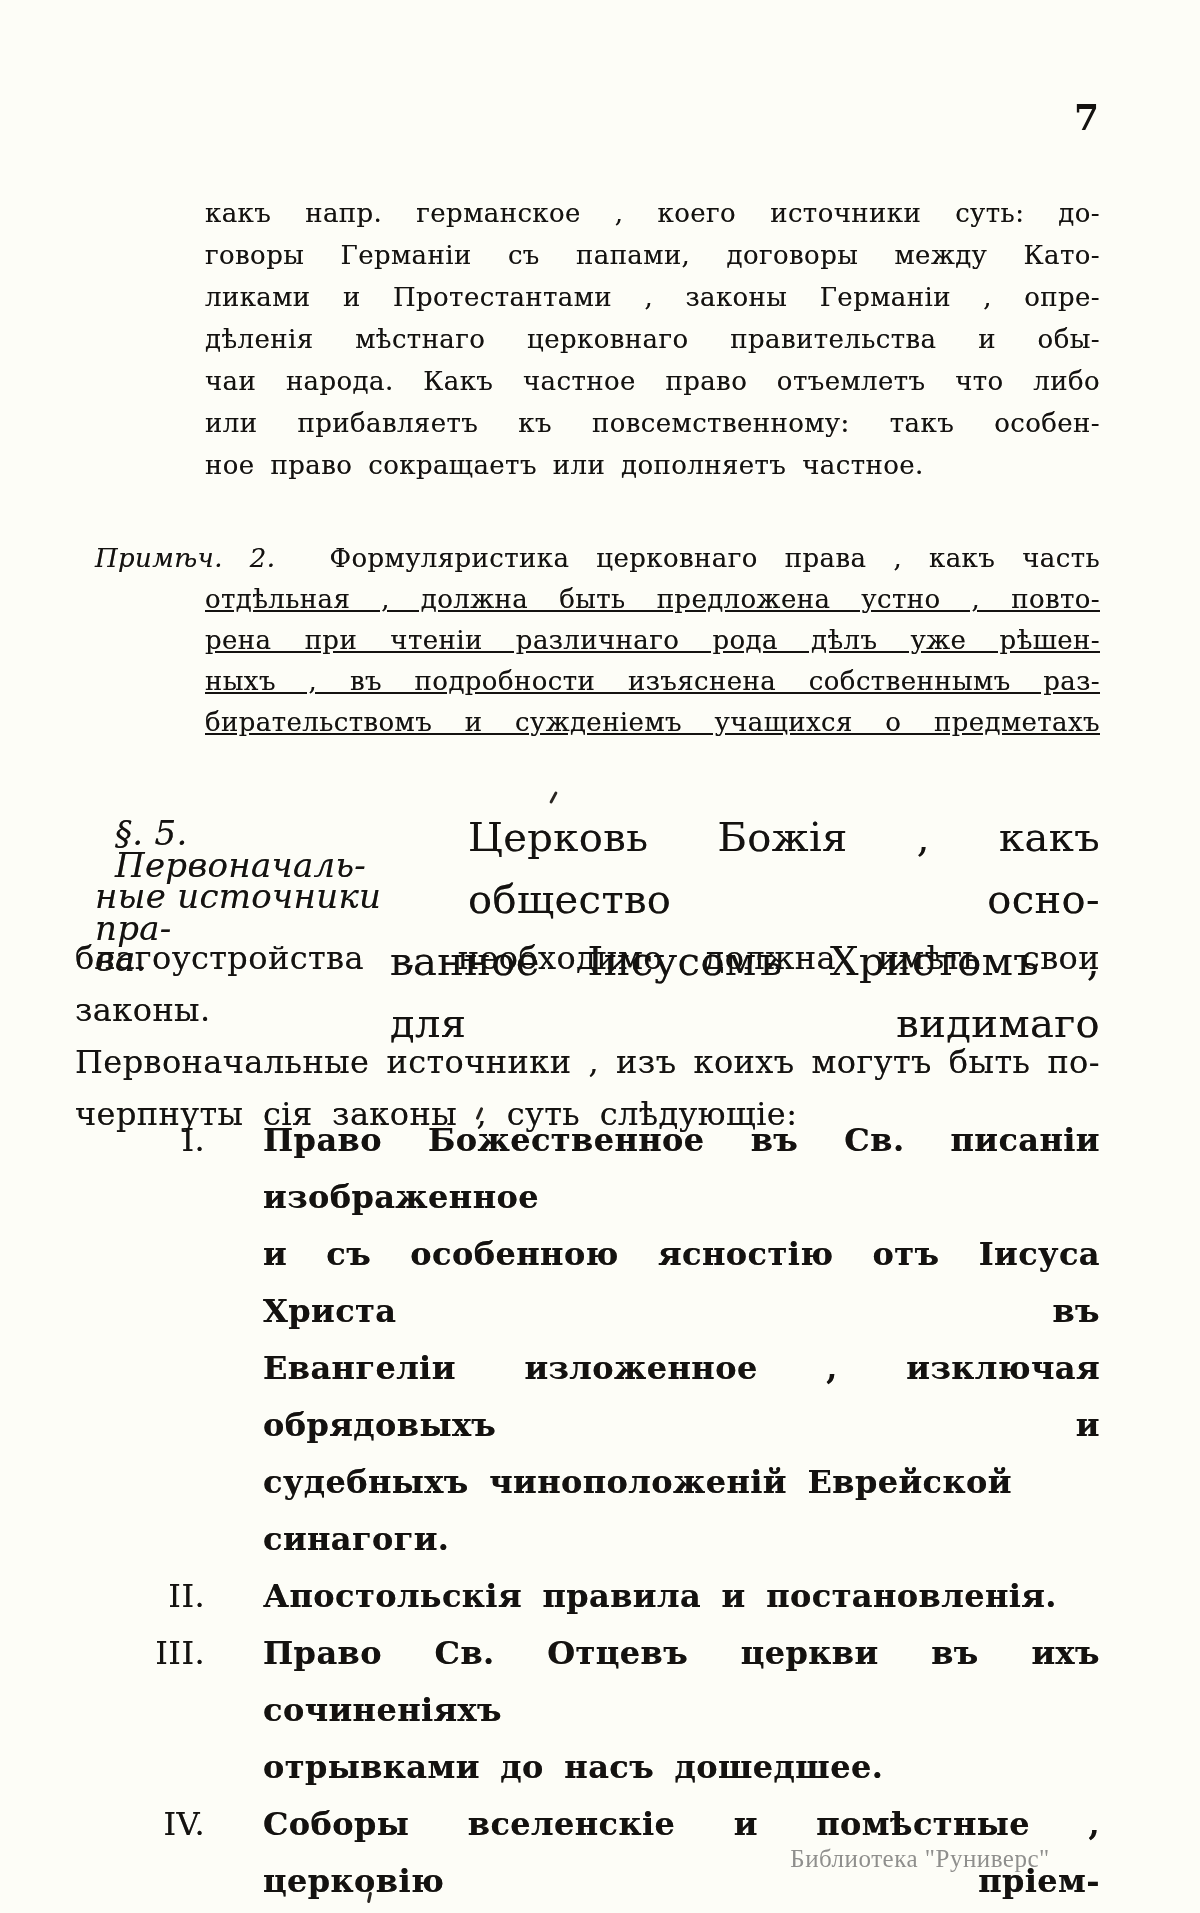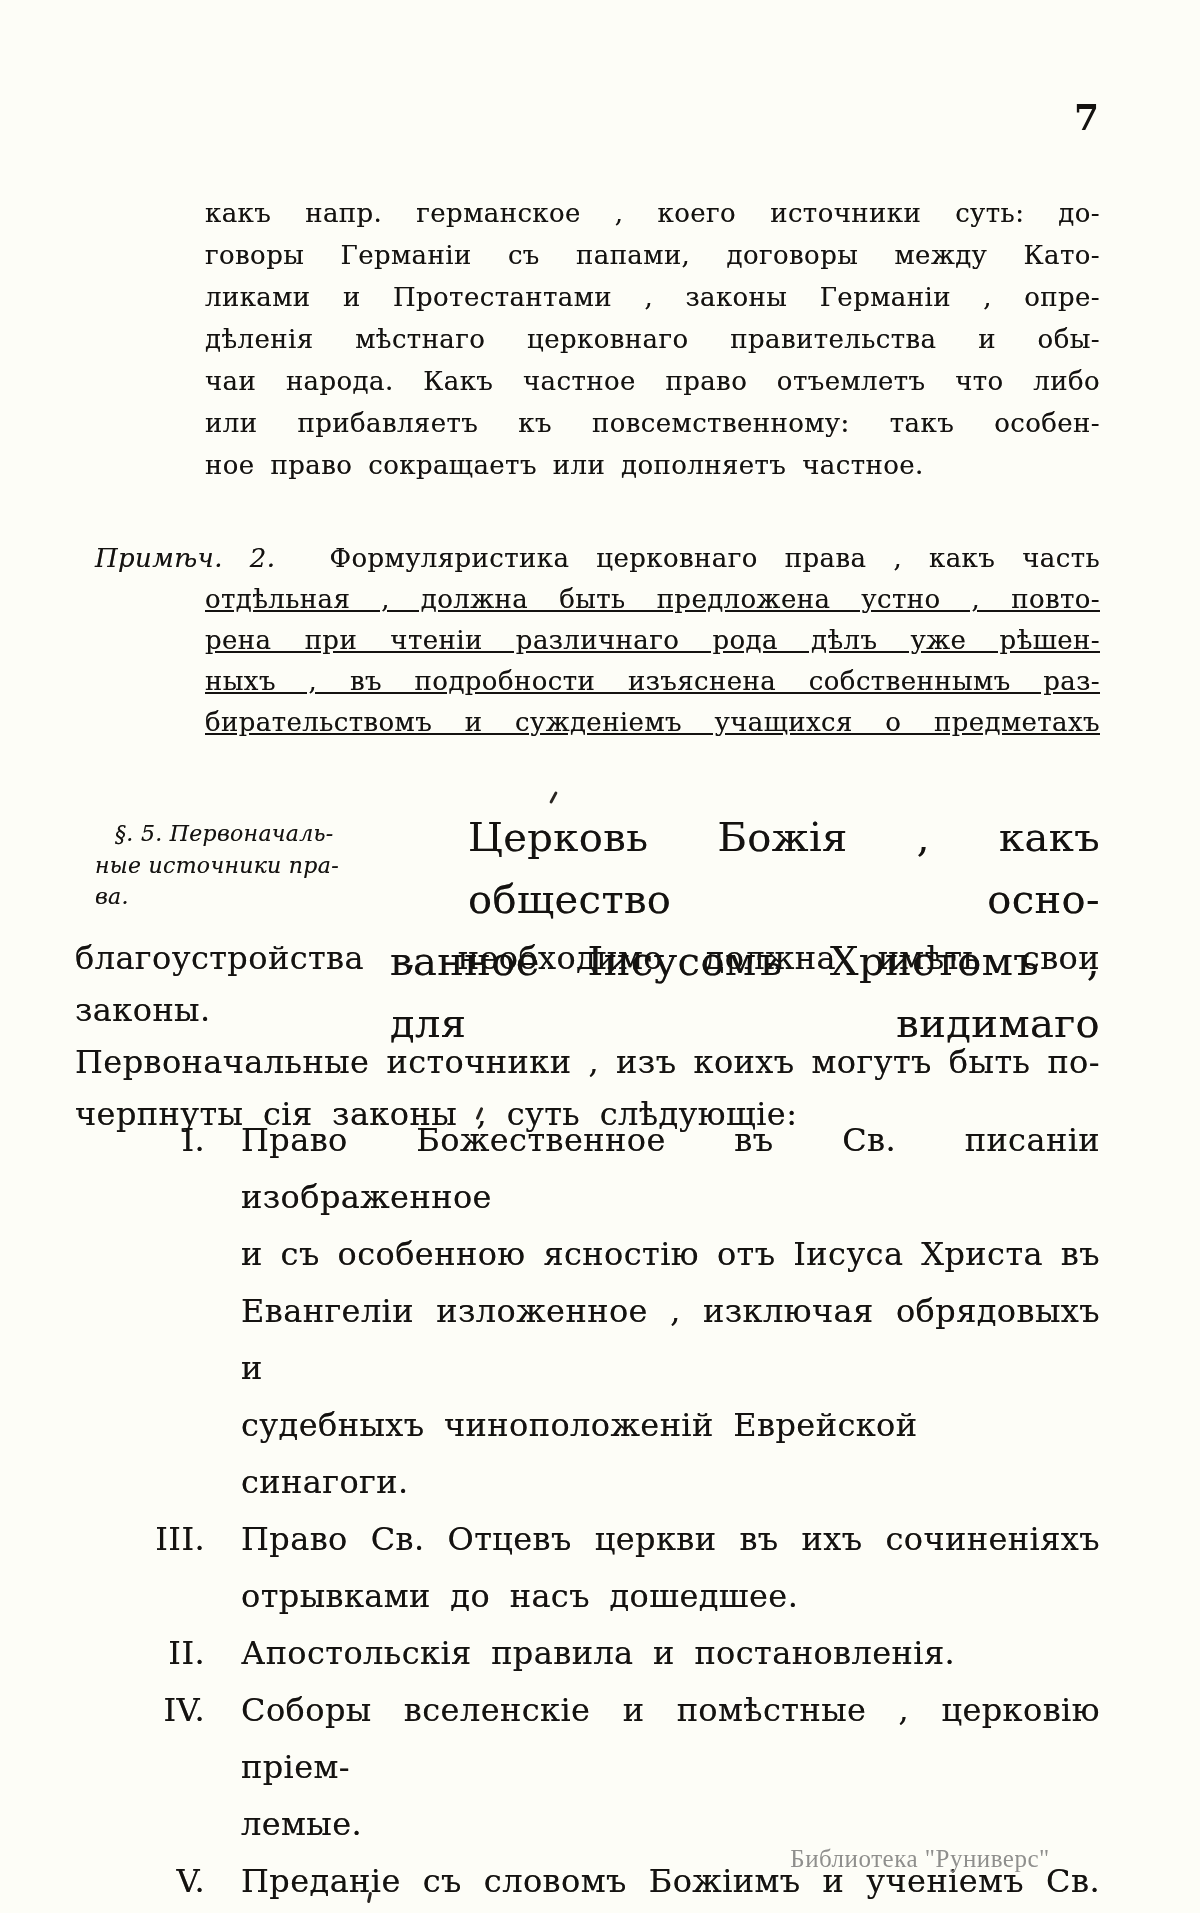--- a/index.html
+++ b/index.html
@@ -32,35 +32,35 @@
 
   .para1 { left: 205px; top: 192px; width: 895px; line-height: 42px; }
 
   .note  { left: 95px;  top: 538px; width: 1005px; line-height: 41px; }
   .note .hang { padding-left: 110px; text-decoration: underline; }
   .note .label { font-style: italic; }
 
   .margin-note {
     left: 95px; top: 818px; width: 288px;
     font-style: italic;
-    font-size: 22px; line-height: 31.5px;
+    font-size: 34px; line-height: 31.5px;
     letter-spacing: 0.3px;
     text-shadow: 0 0 0.5px rgba(20,18,16,0.55);
   }
   .margin-note .mline1 { padding-left: 20px; }
 
   .sec-indent { left: 390px; top: 806px; width: 710px; line-height: 62px; font-size: 40px; }
   .sec-indent .l1 { padding-left: 78px; }
 
   .sec-full { left: 75px; top: 932px; width: 1025px; line-height: 52px; font-size: 32px; }
 
   .list { left: 95px; top: 1112px; width: 1005px; font-size: 32px; line-height: 57px; }
   .litem { display: flex; align-items: flex-start; }
   .lnum  { flex: 0 0 110px; text-align: right; }
-  .ltext { flex: 1 1 auto; margin-left: 36px; min-width: 0; }
+  .ltext { flex: 1 1 auto; margin-left: 58px; min-width: 0; font-weight: bold; }
 
   .footer {
     left: 770px; top: 1845px; width: 300px;
     text-align: center;
     font-family: "Liberation Serif", serif;
     font-size: 25px;
     color: #8f8f8d;
     letter-spacing: 0.5px;
   }
   .speck {
@@ -121,31 +121,31 @@
       <div class="lnum">I.</div>
       <div class="ltext">
         <div class="jline">Право Божественное въ Св. писаніи изображенное</div>
         <div class="jline">и съ особенною ясностію отъ Іисуса Христа въ</div>
         <div class="jline">Евангеліи изложенное , изключая обрядовыхъ и</div>
         <div class="lline ws-med">судебныхъ чиноположеній Еврейской синагоги.</div>
       </div>
     </div>
 
     <div class="litem">
+      <div class="lnum">II.</div>
+      <div class="ltext">
+        <div class="lline ws-med">Апостольскія правила и постановленія.</div>
+      </div>
+    </div>
+
+    <div class="litem">
       <div class="lnum">III.</div>
       <div class="ltext">
         <div class="jline">Право Св. Отцевъ церкви въ ихъ сочиненіяхъ</div>
         <div class="lline ws-med">отрывками до насъ дошедшее.</div>
-      </div>
-    </div>
-
-    <div class="litem">
-      <div class="lnum">II.</div>
-      <div class="ltext">
-        <div class="lline ws-med">Апостольскія правила и постановленія.</div>
       </div>
     </div>
 
     <div class="litem">
       <div class="lnum">IV.</div>
       <div class="ltext">
         <div class="jline">Соборы вселенскіе и помѣстные , церковію пріем-</div>
         <div class="lline">лемые.</div>
       </div>
     </div>

